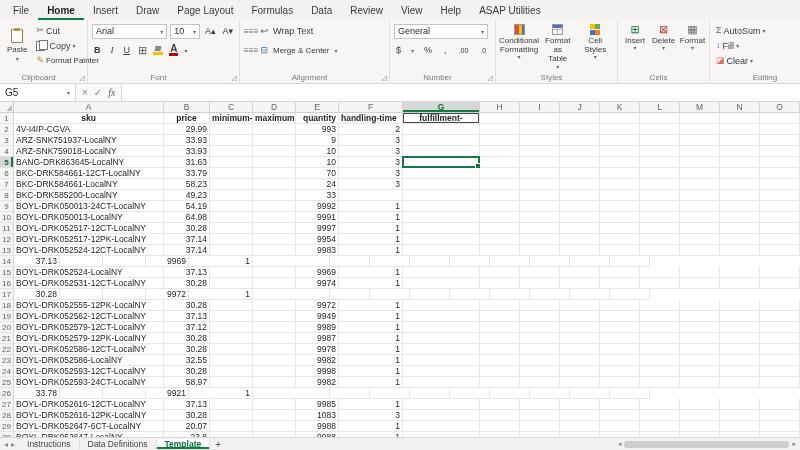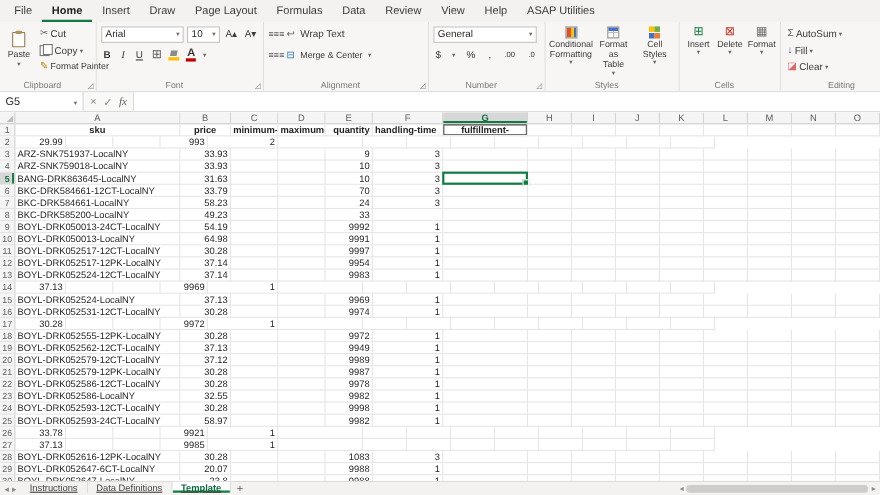--- a/index.html
+++ b/index.html
@@ -300,20 +300,21 @@
         <div class="cell l" style="width: 40px;"></div>
         <div class="cell l" style="width: 40px;"></div>
         <div class="cell l" style="width: 40px;"></div>
         <div class="cell l" style="width: 40px;"></div>
         <div class="cell l" style="width: 40px;"></div>
         <div class="cell l" style="width: 40px;"></div>
         <div class="cell l" style="width: 40px;"></div>
       </div>
       <div class="grow">
         <div class="rh">2</div>
+        <div class="cell l" style="width: 150px;">4V-I4IP-CGVA</div>
         <div class="cell r" style="width: 46px;">29.99</div>
         <div class="cell l" style="width: 43px;"></div>
         <div class="cell l" style="width: 43px;"></div>
         <div class="cell r" style="width: 43px;">993</div>
         <div class="cell r" style="width: 64px;">2</div>
         <div class="cell l" style="width: 77px;"></div>
         <div class="cell l" style="width: 40px;"></div>
         <div class="cell l" style="width: 40px;"></div>
         <div class="cell l" style="width: 40px;"></div>
         <div class="cell l" style="width: 40px;"></div>
@@ -746,20 +747,21 @@
         <div class="cell l" style="width: 40px;"></div>
         <div class="cell l" style="width: 40px;"></div>
         <div class="cell l" style="width: 40px;"></div>
         <div class="cell l" style="width: 40px;"></div>
         <div class="cell l" style="width: 40px;"></div>
         <div class="cell l" style="width: 40px;"></div>
         <div class="cell l" style="width: 40px;"></div>
       </div>
       <div class="grow">
         <div class="rh">27</div>
+        <div class="cell l" style="width: 150px;">BOYL-DRK052616-12CT-LocalNY</div>
         <div class="cell r" style="width: 46px;">37.13</div>
         <div class="cell l" style="width: 43px;"></div>
         <div class="cell l" style="width: 43px;"></div>
         <div class="cell r" style="width: 43px;">9985</div>
         <div class="cell r" style="width: 64px;">1</div>
         <div class="cell l" style="width: 77px;"></div>
         <div class="cell l" style="width: 40px;"></div>
         <div class="cell l" style="width: 40px;"></div>
         <div class="cell l" style="width: 40px;"></div>
         <div class="cell l" style="width: 40px;"></div>
@@ -824,21 +826,21 @@
       </div>
     </div>
   <div class="selbox" id="selbox" style="left: 402px; top: 54px; width: 78px; height: 12px;"></div>
 </div>
 
 <div class="sheetbar">
   <div class="snav">
     <span>◂</span>
     <span>▸</span>
   </div>
-  <div id="sheet-tabs" style="display:flex;align-items:flex-start;text-decoration:underline;">
+  <div id="sheet-tabs" style="display:flex;align-items:center;">
       <div class="stab">Instructions</div>
       <div class="stab">Data Definitions</div>
       <div class="stab active">Template</div>
     </div>
   <div class="addsheet">+</div>
   <div class="hscroll">
     <span>◂</span>
     <span class="hthumb"></span>
     <span>▸</span>
   </div>

